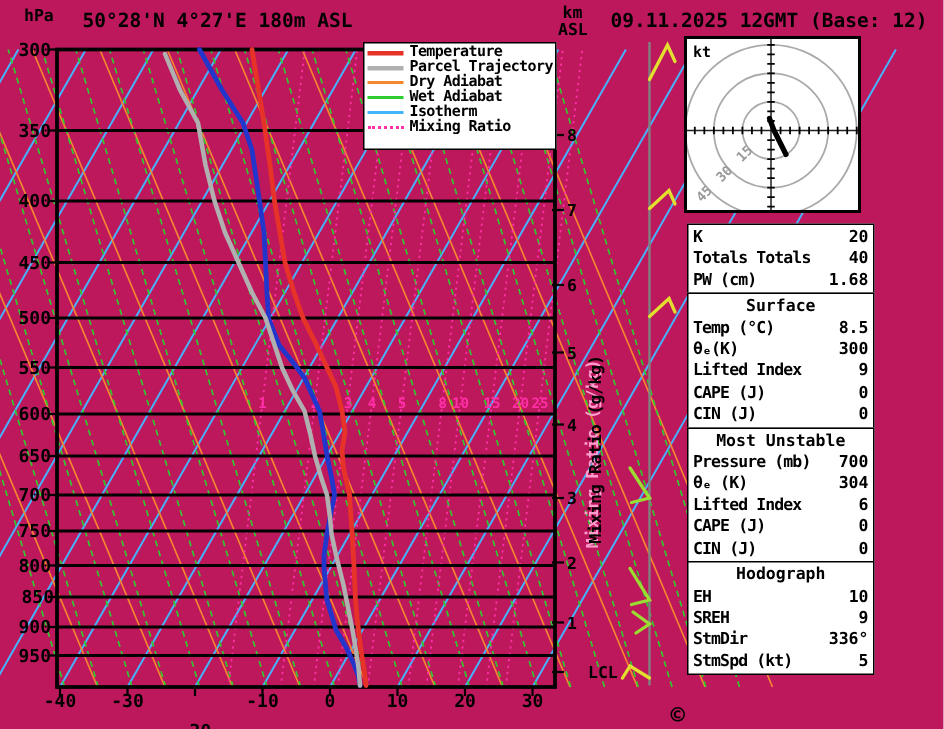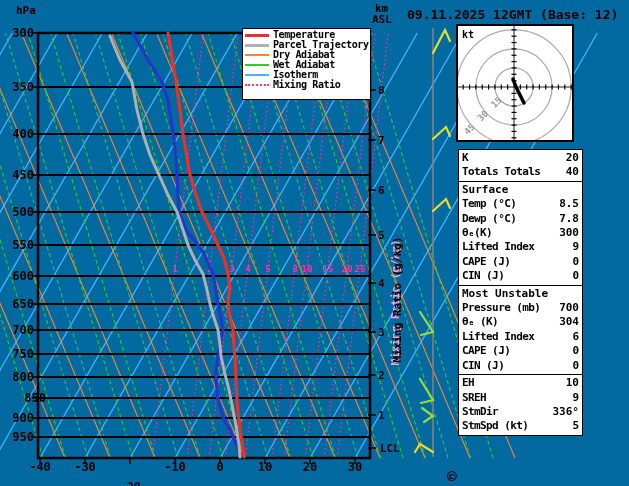--- a/index.html
+++ b/index.html
@@ -1,43 +1,44 @@
 <!DOCTYPE html>
 <html><head>
 <meta charset="utf-8">
 <style>
   html,body{margin:0;padding:0;background:#fff;}
-  .root{position:relative;width:629px;height:486px;background:#0369a1;overflow:hidden;
+  .root{position:relative;width:629px;height:486px;background:#be185d;overflow:hidden;
         font-family:"DejaVu Sans Mono","Liberation Mono",monospace;font-weight:bold;color:#000;}
   .abs{position:absolute;}
   .t13{font-size:13px;letter-spacing:0px;white-space:nowrap;}
   .t11{font-size:11px;white-space:nowrap;}
   .plabel{position:absolute;width:28px;text-align:right;font-size:12px;line-height:12px;}
   .tlabel{position:absolute;width:40px;text-align:center;font-size:12px;line-height:12px;}
   .klabel{position:absolute;font-size:11px;line-height:11px;}
   #legend{position:absolute;left:242px;top:28px;width:129px;height:72px;background:#fff;
           border:1px solid #000;z-index:6;box-sizing:border-box;padding-top:1px;}
   .lrow{display:flex;align-items:center;height:10px;padding-left:2px;}
   .lsamp{width:24px;margin-right:4px;flex:0 0 24px;}
   .ltext{font-size:10px;letter-spacing:-0.4px;line-height:10px;}
   #panel{position:absolute;left:458px;top:150px;width:125px;box-sizing:border-box;z-index:6;}
   .psec{border:1px solid #000;background:#fff;margin-top:-1px;padding:1px 3px;}
-  .phead{font-size:11px;line-height:14.4px;}
+  .phead{text-align:center;font-size:11px;line-height:14.4px;}
   .prow{display:flex;justify-content:space-between;font-size:11px;line-height:14.4px;}
   .prow .pl{letter-spacing:-0.6px;white-space:nowrap;}
   .prow .pv{white-space:nowrap;}
   #xaxislabel{position:absolute;left:38px;top:467px;width:335px;text-align:center;font-size:13px;}
   .mixrot{position:absolute;width:180px;text-align:center;font-size:11px;transform:rotate(-90deg);}
   #footer{position:absolute;left:447px;top:467px;font-size:16px;}
 </style>
 </head>
 <body>
 
 <div class="root">
   <span class="abs t11" style="left:16px;top:4px;">hPa</span>
+  <span class="abs t13" style="left:55px;top:7px;">50°28'N 4°27'E 180m ASL</span>
   <span class="abs t11" style="left:375px;top:2px;">km</span>
   <span class="abs t11" style="left:372px;top:13px;">ASL</span>
   <span class="abs t13" style="left:407px;top:7px;">09.11.2025 12GMT (Base: 12)</span>
 
   <svg id="skewt" class="abs" style="left:38px;top:33px;overflow:visible;" width="332" height="425">
       <line x1="-268" y1="425" x2="-25.75000000000003" y2="0" stroke="#45b4ff" stroke-width="1.3"></line>
       <line x1="-223" y1="425" x2="19.24999999999997" y2="0" stroke="#45b4ff" stroke-width="1.3"></line>
       <line x1="-178" y1="425" x2="64.24999999999997" y2="0" stroke="#45b4ff" stroke-width="1.3"></line>
       <line x1="-133" y1="425" x2="109.24999999999997" y2="0" stroke="#45b4ff" stroke-width="1.3"></line>
       <line x1="-88" y1="425" x2="154.24999999999997" y2="0" stroke="#45b4ff" stroke-width="1.3"></line>
@@ -158,21 +159,21 @@
       <div class="plabel" style="left: 6px; top: 81px;">350</div>
       <div class="plabel" style="left: 6px; top: 128px;">400</div>
       <div class="plabel" style="left: 6px; top: 169px;">450</div>
       <div class="plabel" style="left: 6px; top: 206px;">500</div>
       <div class="plabel" style="left: 6px; top: 239px;">550</div>
       <div class="plabel" style="left: 6px; top: 270px;">600</div>
       <div class="plabel" style="left: 6px; top: 298px;">650</div>
       <div class="plabel" style="left: 6px; top: 324px;">700</div>
       <div class="plabel" style="left: 6px; top: 348px;">750</div>
       <div class="plabel" style="left: 6px; top: 371px;">800</div>
-      <div class="plabel" style="left: 18px; top: 392px;">850</div>
+      <div class="plabel" style="left: 8px; top: 392px;">850</div>
       <div class="plabel" style="left: 6px; top: 412px;">900</div>
       <div class="plabel" style="left: 6px; top: 431px;">950</div>
     </div>
   <div id="tlabels">
       <div class="tlabel" style="left: 20px; top: 461px;">-40</div>
       <div class="tlabel" style="left: 65px; top: 461px;">-30</div>
       <div class="tlabel" style="left: 110px; top: 481px; text-align: center;">-20</div>
       <div class="tlabel" style="left: 155px; top: 461px;">-10</div>
       <div class="tlabel" style="left: 200px; top: 461px;">0</div>
       <div class="tlabel" style="left: 245px; top: 461px;">10</div>
@@ -181,21 +182,21 @@
     </div>
   <div id="kmlabels">
       <div class="klabel" style="left: 378px; top: 85px;">8</div>
       <div class="klabel" style="left: 378px; top: 135px;">7</div>
       <div class="klabel" style="left: 378px; top: 185px;">6</div>
       <div class="klabel" style="left: 378px; top: 230px;">5</div>
       <div class="klabel" style="left: 378px; top: 278px;">4</div>
       <div class="klabel" style="left: 378px; top: 327px;">3</div>
       <div class="klabel" style="left: 378px; top: 370px;">2</div>
       <div class="klabel" style="left: 378px; top: 410px;">1</div>
-      <div class="klabel" style="left: 380px; top: 443px;">LCL</div>
+      <div class="klabel" style="left: 392px; top: 443px;">LCL</div>
     </div>
 
 
   <div class="mixrot" style="left:305px;top:296px;color:#ff9fd0;">Mixing Ratio (g/kg)</div>
   <div class="mixrot" style="left:307px;top:293px;color:#000;">Mixing Ratio (g/kg)</div>
 
   <div id="legend">
       <div class="lrow">
         <div class="lsamp" style="border-top: 3px solid rgb(230, 50, 40);"></div>
         <div class="ltext">Temperature</div>
@@ -294,32 +295,32 @@
   <div id="panel">
       <div class="psec">
         <div class="prow">
           <div class="pl">K</div>
           <div class="pv">20</div>
         </div>
         <div class="prow">
           <div class="pl">Totals Totals</div>
           <div class="pv">40</div>
         </div>
+        <div class="prow">
+          <div class="pl">PW (cm)</div>
+          <div class="pv">1.68</div>
+        </div>
       </div>
       <div class="psec">
         <div class="phead">Surface</div>
         <div class="prow">
           <div class="pl">Temp (°C)</div>
           <div class="pv">8.5</div>
         </div>
         <div class="prow">
-          <div class="pl">Dewp (°C)</div>
-          <div class="pv">7.8</div>
-        </div>
-        <div class="prow">
           <div class="pl">θₑ(K)</div>
           <div class="pv">300</div>
         </div>
         <div class="prow">
           <div class="pl">Lifted Index</div>
           <div class="pv">9</div>
         </div>
         <div class="prow">
           <div class="pl">CAPE (J)</div>
           <div class="pv">0</div>
@@ -346,20 +347,21 @@
         <div class="prow">
           <div class="pl">CAPE (J)</div>
           <div class="pv">0</div>
         </div>
         <div class="prow">
           <div class="pl">CIN (J)</div>
           <div class="pv">0</div>
         </div>
       </div>
       <div class="psec">
+        <div class="phead">Hodograph</div>
         <div class="prow">
           <div class="pl">EH</div>
           <div class="pv">10</div>
         </div>
         <div class="prow">
           <div class="pl">SREH</div>
           <div class="pv">9</div>
         </div>
         <div class="prow">
           <div class="pl">StmDir</div>

